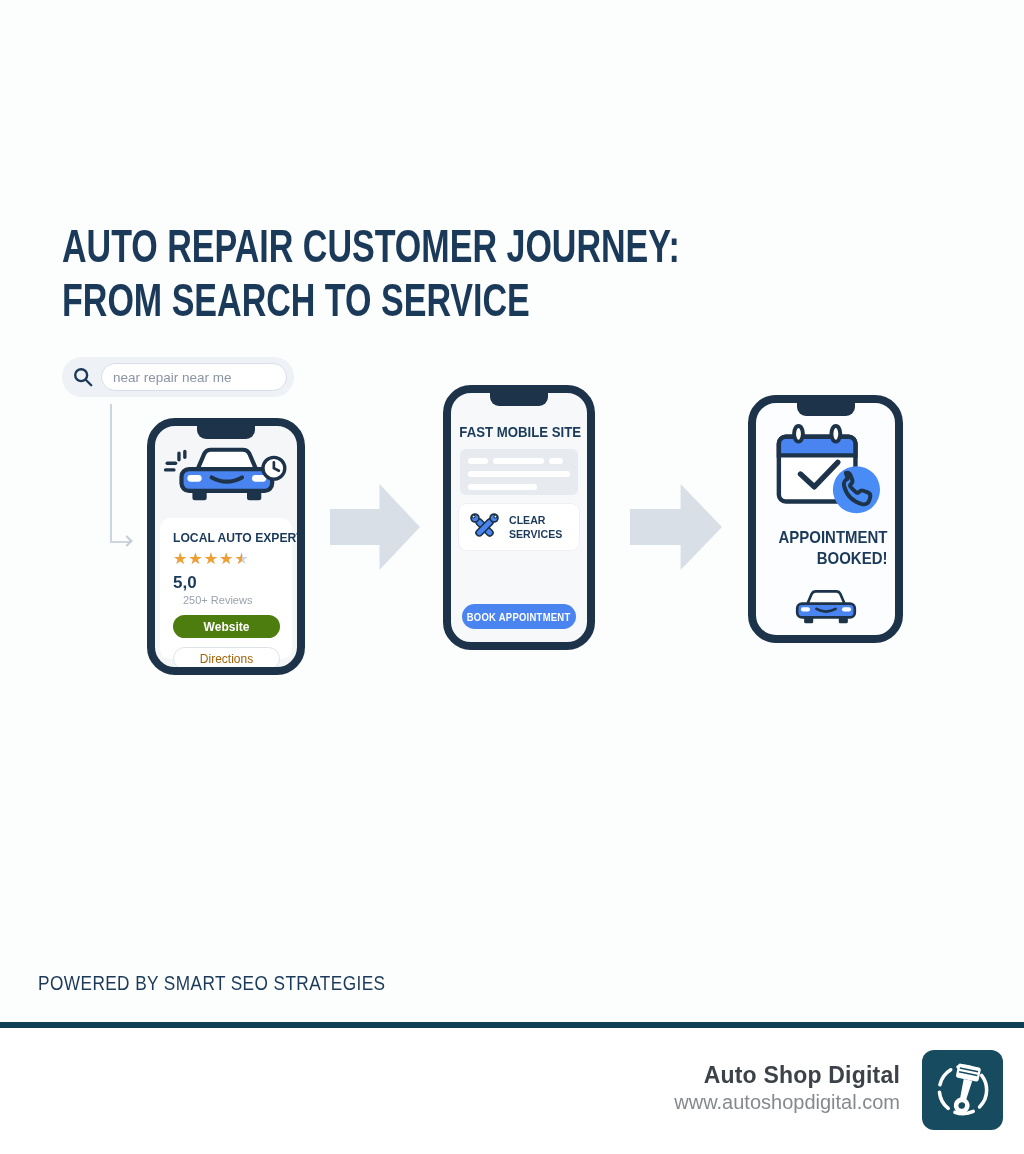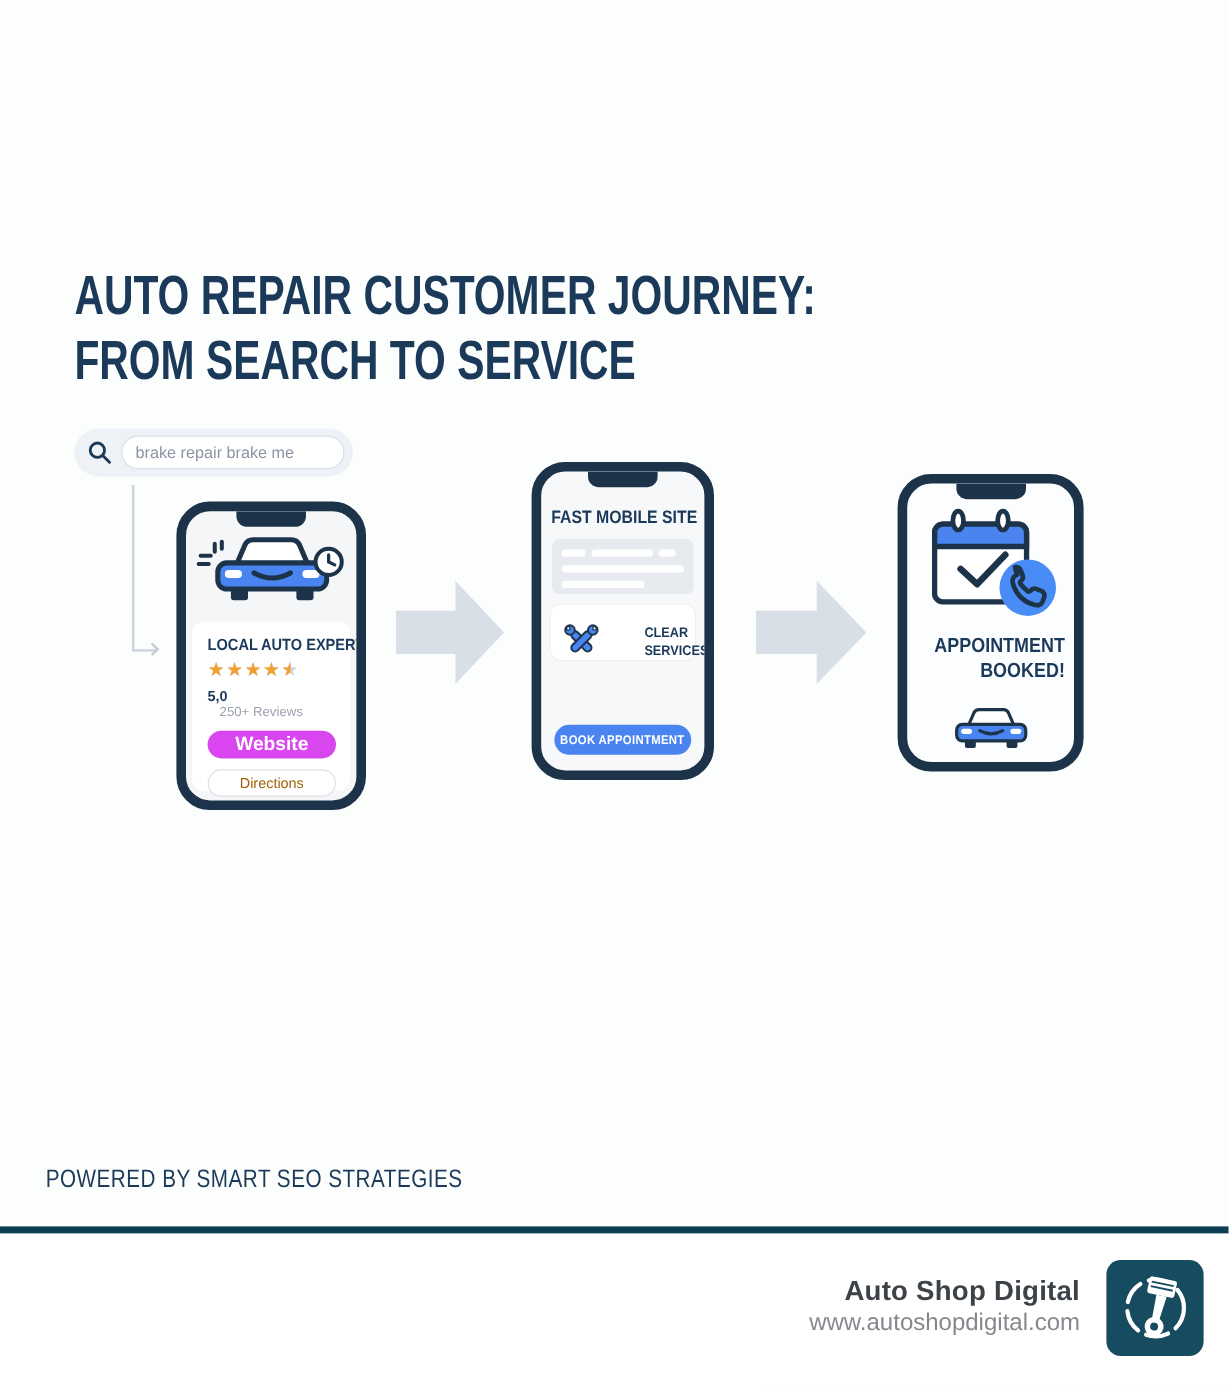--- a/index.html
+++ b/index.html
@@ -52,43 +52,43 @@
   .p1-card {
     position:absolute; left:5px; right:5px; top:92px; bottom:8px;
     background:#fff; border-radius:10px; padding:12px 12px 0 13px;
   }
   .biz-name { font-size:13.5px; font-weight:bold; color:#1b3a5a; transform:scaleX(0.9);
     transform-origin:left; white-space:nowrap; }
   .stars { position:relative; display:inline-block; font-size:16px; line-height:1;
     letter-spacing:1px; color:#cfd5dc; margin-top:6px; }
   .stars .fill { position:absolute; left:0; top:0; overflow:hidden; white-space:nowrap;
     color:#f0a030; }
-  .rating-val { font-size:12px; font-weight:bold; color:#1b3a5a; margin-top:5px; }
+  .rating-val { font-size:17px; font-weight:bold; color:#1b3a5a; margin-top:5px; }
   .reviews { font-size:11px; color:#9aa2ad; margin:1px 0 0 10px; }
   .btn-website {
-    margin-top:9px; height:23px; background:#d946ef; border-radius:12px; border:none; width:100%;
-    color:#fff; font-size:16px; font-weight:bold; display:flex; align-items:center; justify-content:center;
+    margin-top:9px; height:23px; background:#4d7c0f; border-radius:12px; border:none; width:100%;
+    color:#fff; font-size:12px; font-weight:bold; display:flex; align-items:center; justify-content:center;
     font-family:"Liberation Sans", sans-serif; cursor:pointer;
   }
   .btn-directions {
     margin-top:9px; height:23px; background:#fff; border:1.5px solid #dde2e9; border-radius:13px; width:100%;
     color:#a16207; font-size:12px; display:flex; align-items:center; justify-content:center;
     font-family:"Liberation Sans", sans-serif; cursor:pointer;
   }
 
   
   .p2-head { position:absolute; top:30px; left:0; right:0; text-align:center; }
   .p2-head span { display:inline-block; font-size:15px; font-weight:bold; color:#1b3a5a;
     transform:scaleX(0.88); white-space:nowrap; }
   .skeleton { position:absolute; left:9px; right:9px; top:56px; height:46px;
     background:#e7eaef; border-radius:6px; padding:9px 8px; }
   .sk-row { display:flex; gap:5px; margin-bottom:7px; }
   .sk-bar { height:6px; border-radius:3px; background:#fff; }
   .feat-card { position:absolute; left:8px; right:8px; height:46px; background:#fff;
-    border-radius:8px; box-shadow:0 0 0 1px #eef0f4; display:flex; align-items:flex-end; padding-left:10px;gap:28px; }
+    border-radius:8px; box-shadow:0 0 0 1px #eef0f4; display:flex; align-items:center; padding-left:10px; }
   .feat-card.c1 { top:111px; }
   .feat-card.c2 { top:165px; }
   .feat-icon { width:31px; height:31px; flex:0 0 31px; margin-right:9px; }
   .feat-label { font-size:11.5px; font-weight:bold; color:#1b3a5a; line-height:1.25;
     width:64px; transform:scaleX(0.92); transform-origin:left; }
   .btn-book { position:absolute; left:11px; right:11px; bottom:13px; height:25px;
     background:#4a84f0; border:none; border-radius:13px; color:#fff; display:flex;
     align-items:center; justify-content:center; cursor:pointer;
     font-family:"Liberation Sans", sans-serif; }
   .btn-book span { display:inline-block; font-size:10.5px; font-weight:bold;
@@ -141,21 +141,21 @@
 
 <div class="canvas">
 
   <h1 class="title">AUTO REPAIR CUSTOMER JOURNEY: FROM SEARCH TO SERVICE</h1>
 
   <div class="search-bar">
     <svg class="mag" viewBox="0 0 24 24">
       <circle cx="10" cy="10" r="6.5" fill="none" stroke="#1b3a5a" stroke-width="2.6"></circle>
       <line x1="15" y1="15" x2="21" y2="21" stroke="#1b3a5a" stroke-width="2.6" stroke-linecap="round"></line>
     </svg>
-    <div class="search-input">brake repair brake me</div>
+    <div class="search-input">near repair near me</div>
   </div>
 
   <div class="conn-v"></div>
   <div class="conn-h"></div>
   <div class="conn-head"></div>
 
   <div class="phone phone1">
     <div class="notch"></div>
     <svg class="p1-car" viewBox="0 0 150 80">
       <g stroke="#1d3349" stroke-width="4" stroke-linecap="round">

